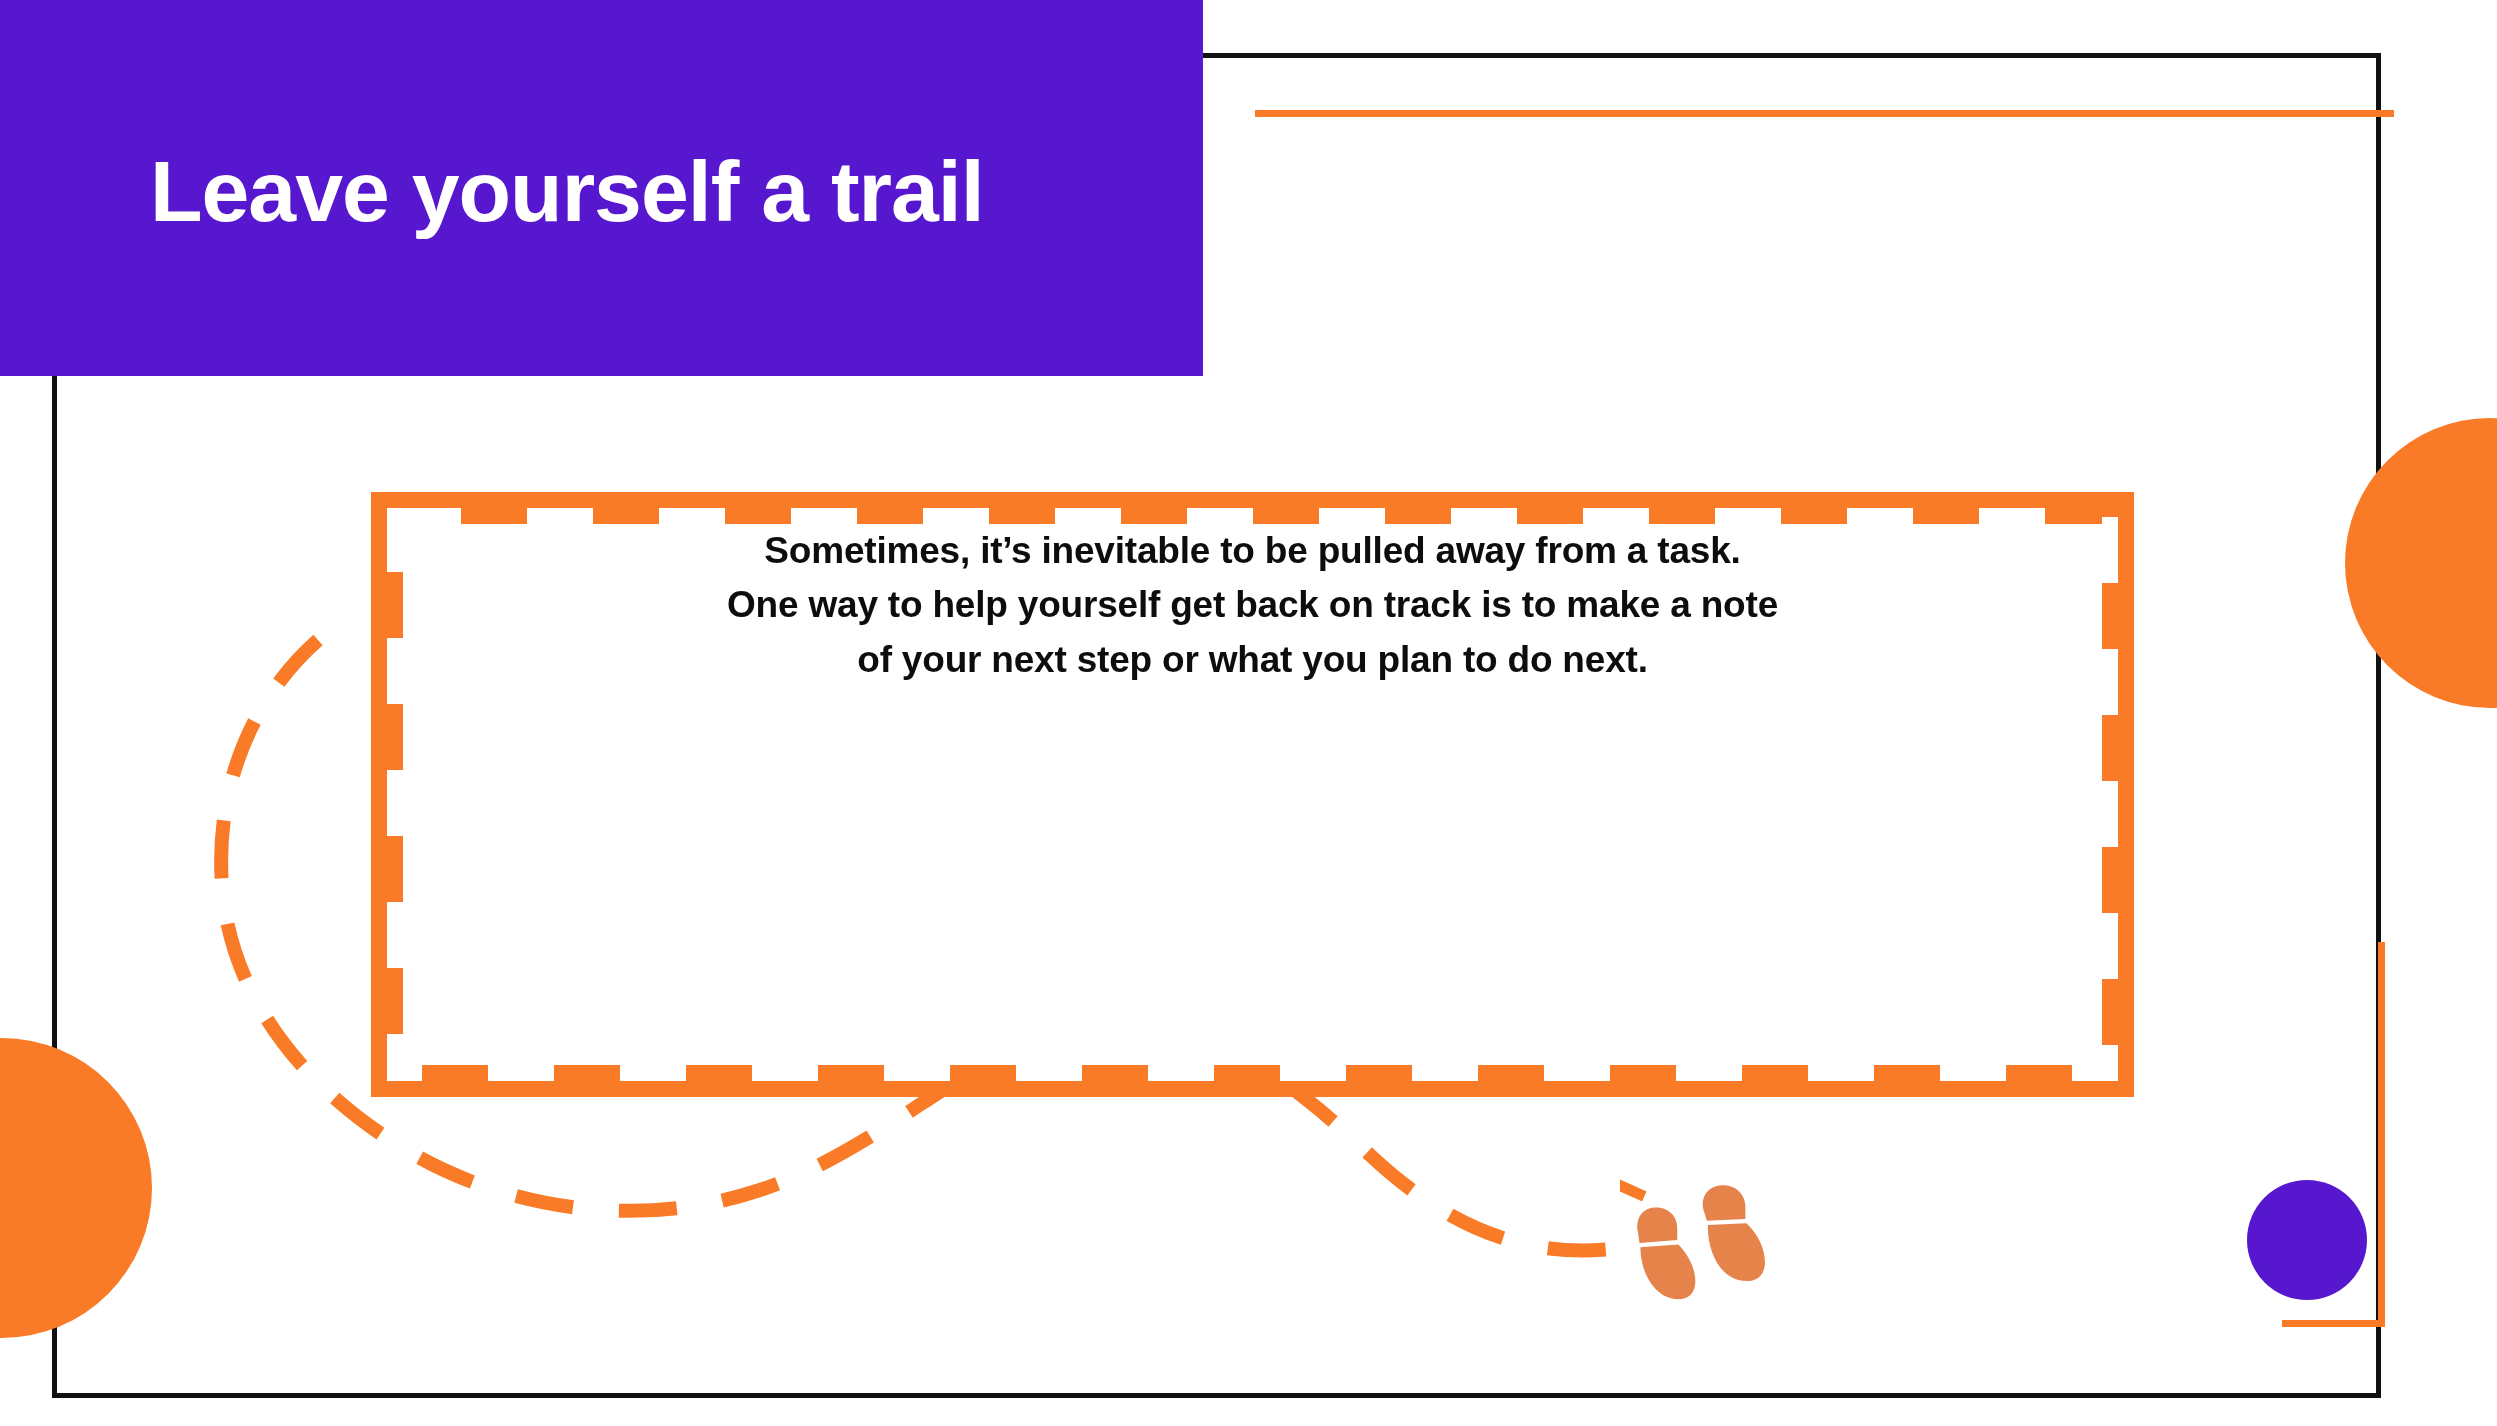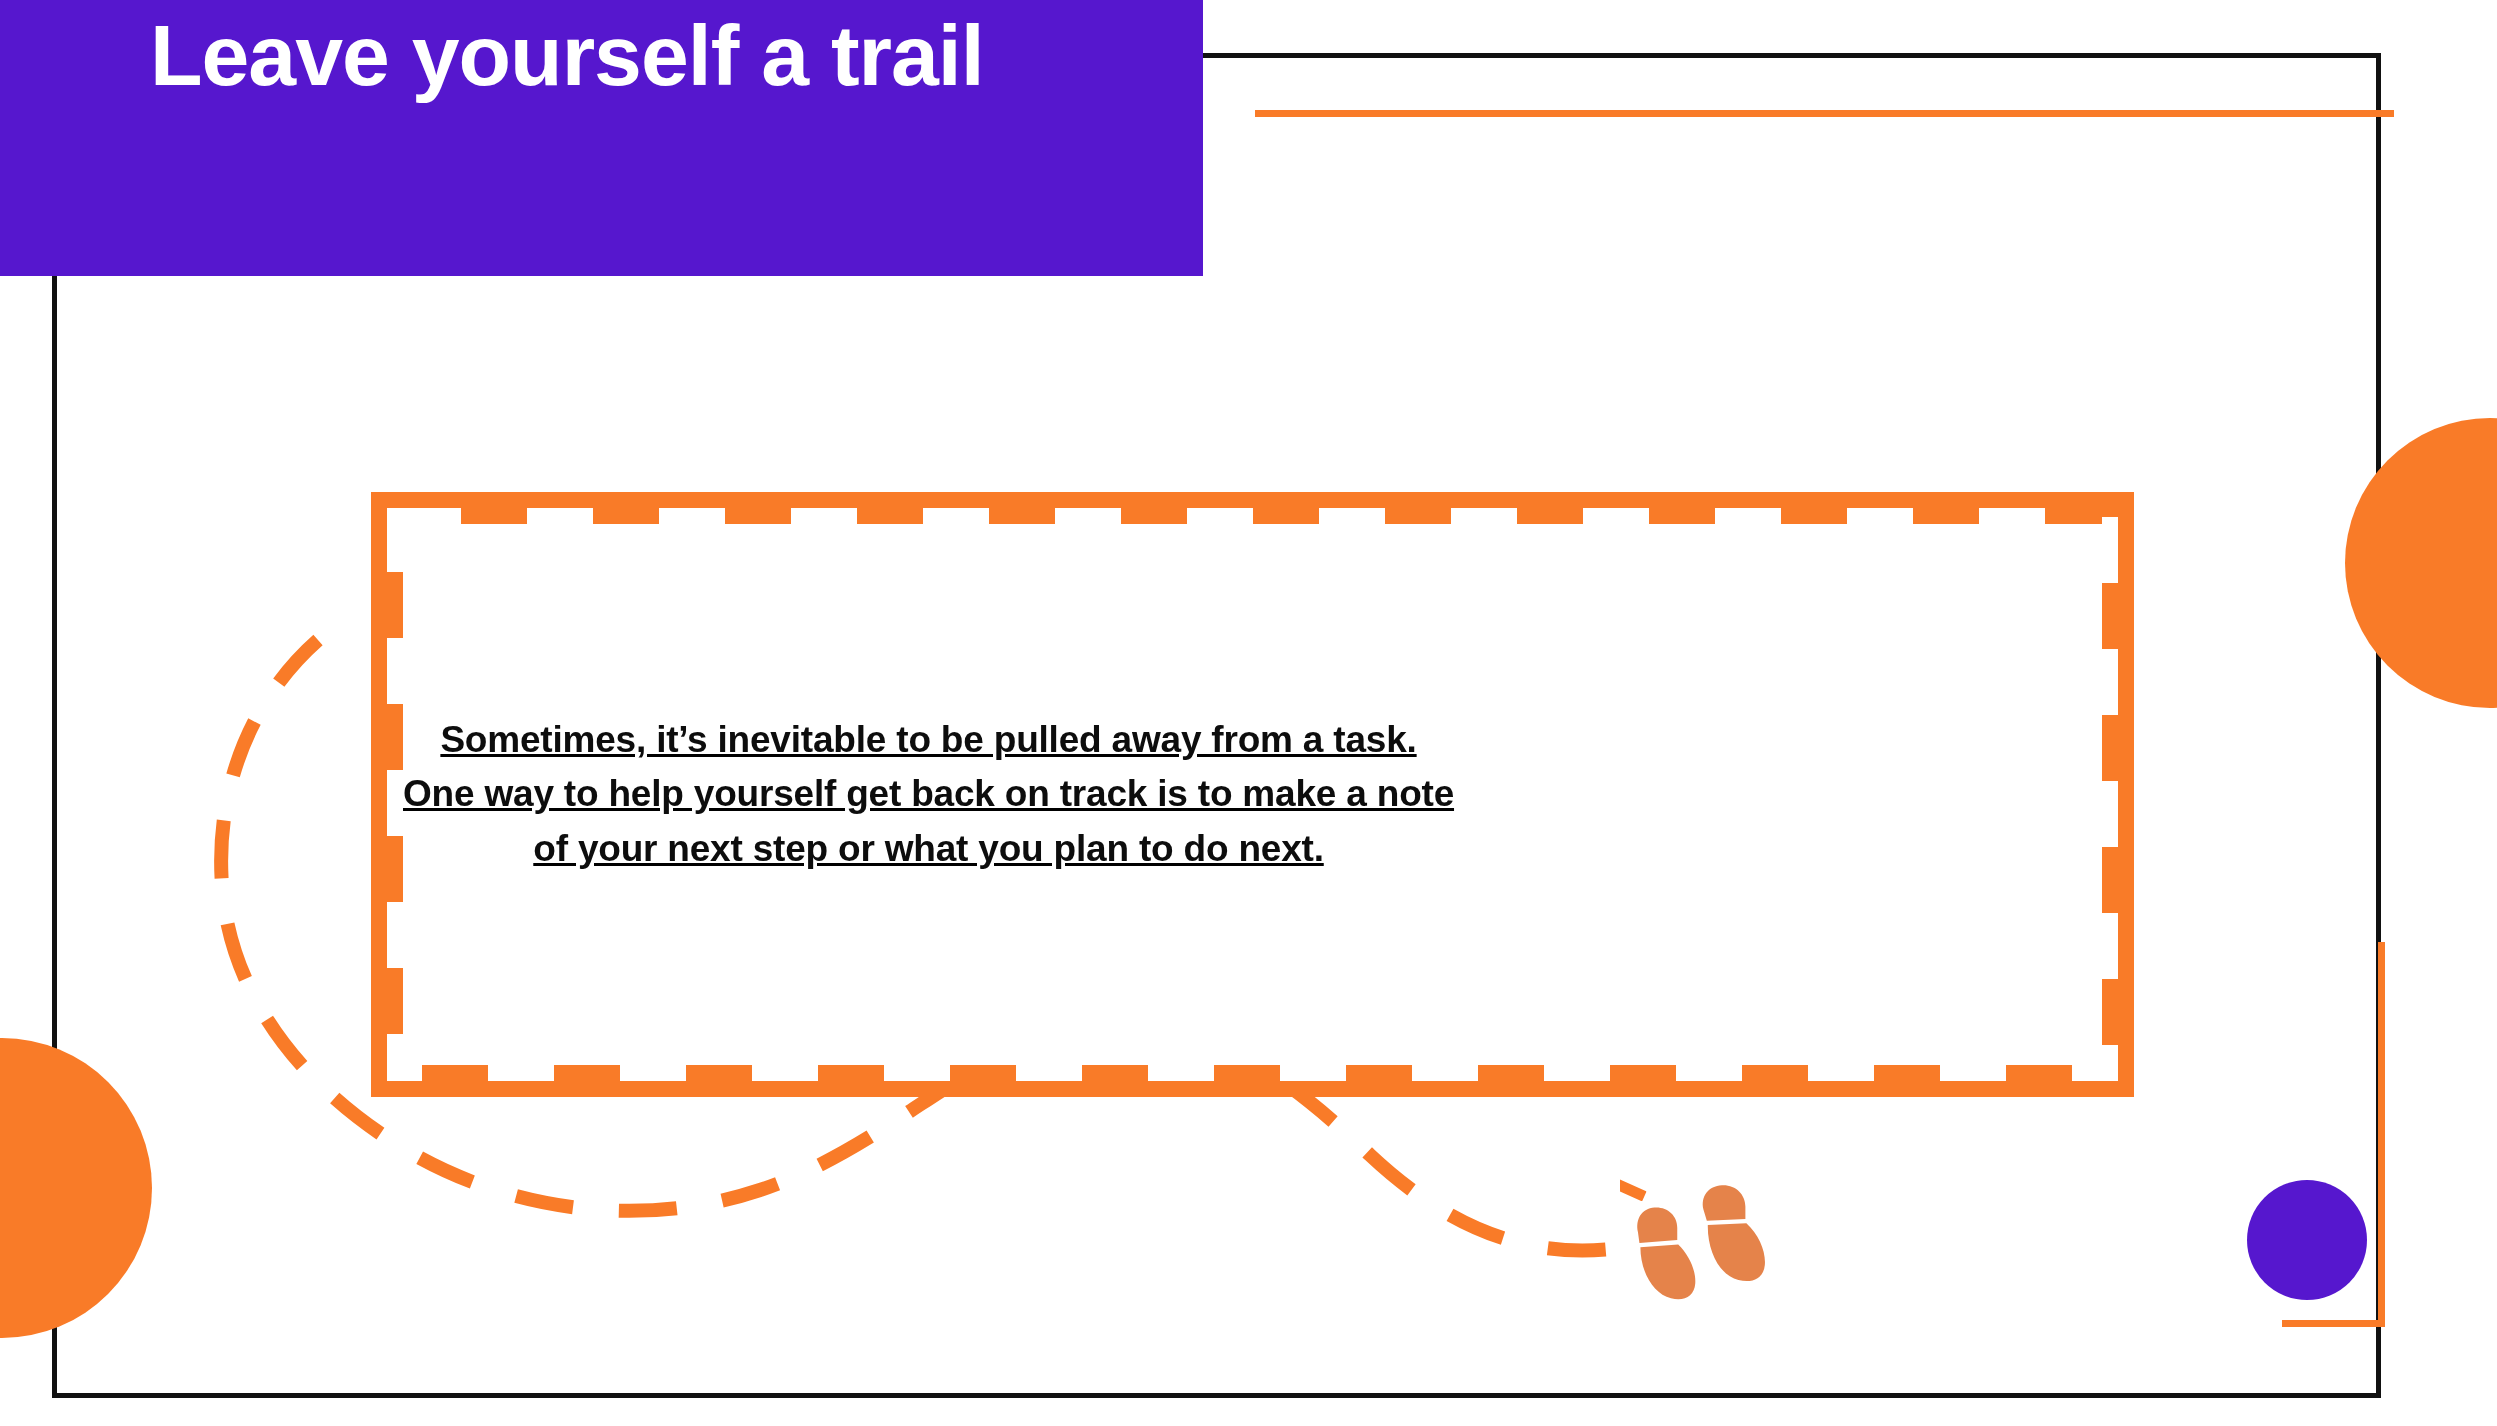--- a/index.html
+++ b/index.html
@@ -29,24 +29,25 @@
     box-sizing: border-box;
     z-index: 2;
   }
 
   
   .title-block {
     position: absolute;
     left: 0;
     top: 0;
     width: 1203px;
-    height: 276px;
+    height: 376px;
     background: #5617ce;
     z-index: 5;
     display: flex;
+    align-items: center;
   }
   .title-text {
     color: #ffffff;
     font-family: "Liberation Sans", sans-serif;
     font-size: 86px;
     font-weight: bold;
     letter-spacing: -1px;
     margin-left: 150px;
     margin-top: 6px;
     white-space: nowrap;
@@ -149,26 +150,25 @@
   .dash-ring svg { display: block; width: 100%; height: 100%; }
 
   
   .body-copy {
     position: absolute;
     left: 32px;
     top: 32px;
     right: 32px;
     bottom: 32px;
     display: flex;
-    flex-direction: row;
+    flex-direction: column;
     align-items: center;
     justify-content: flex-start;
     text-align: center;
     z-index: 2;
-    text-decoration: underline;
   }
   .para {
     color: #0d0d0d;
     font-family: "Liberation Sans", sans-serif;
     font-size: 37px;
     font-weight: bold;
     line-height: 1.47;
     letter-spacing: -0.2px;
     white-space: pre-line;
   }

